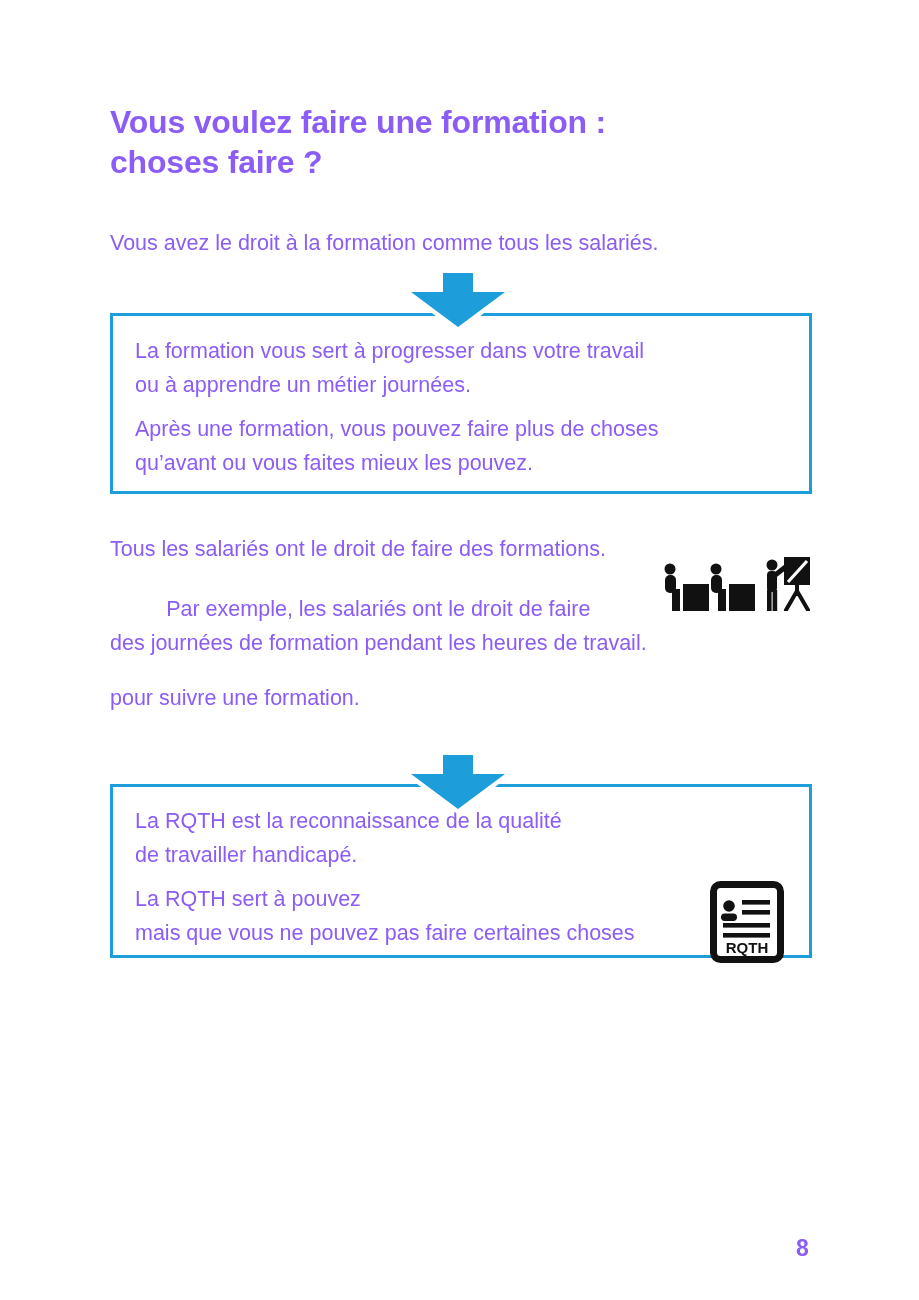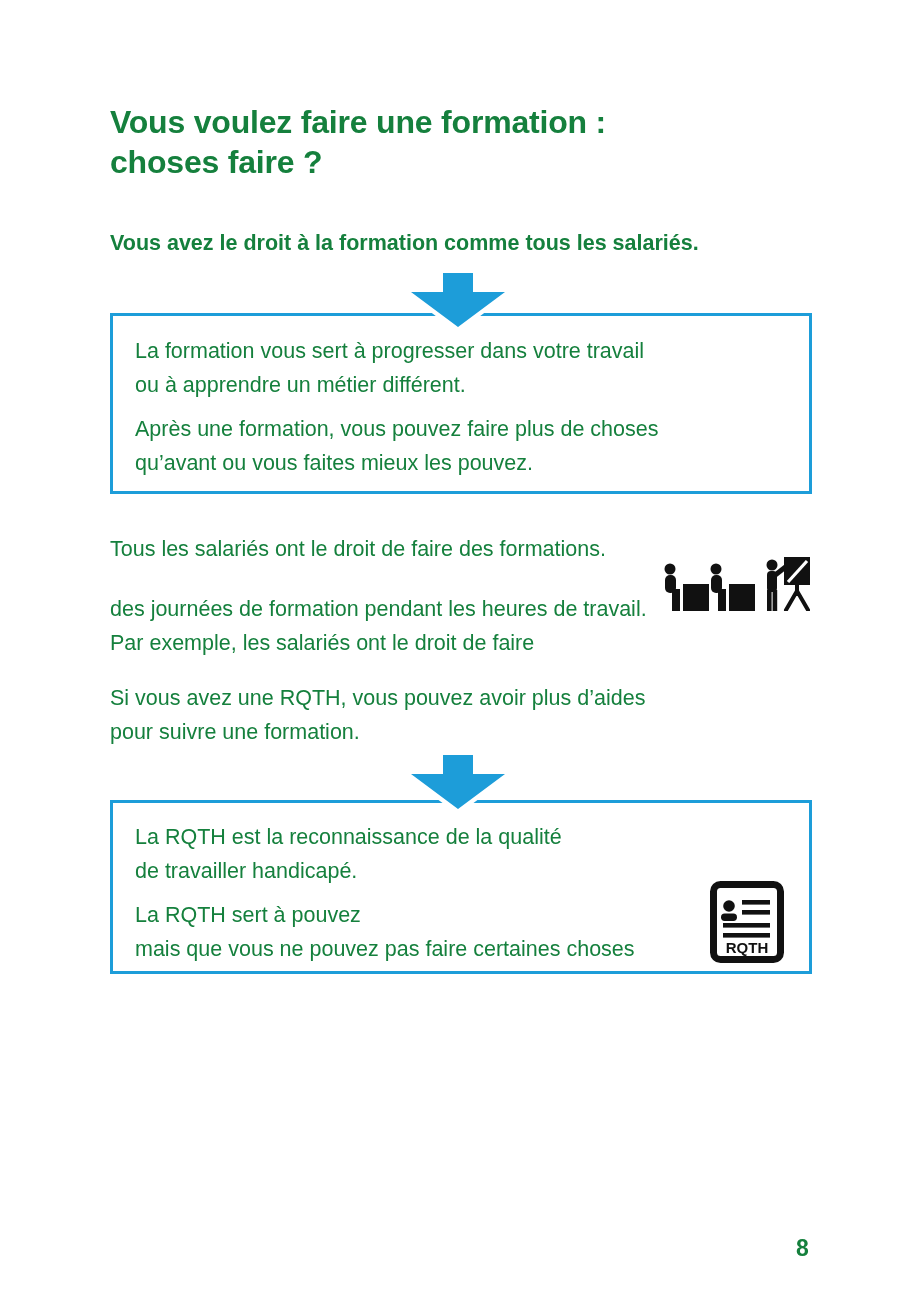--- a/index.html
+++ b/index.html
@@ -2,60 +2,61 @@
 <html lang="fr"><head>
 <meta charset="utf-8">
 <style>
   html, body { margin: 0; padding: 0; background: #ffffff; }
   .page {
     position: relative;
     width: 919px;
     height: 1300px;
     background: #ffffff;
     font-family: "Liberation Sans", sans-serif;
-    color: #15803d;
+    color: #8b5cf6;
     overflow: hidden;
   }
   .abs { position: absolute; }
 
   .title {
     left: 110px; top: 102px;
     font-size: 32px; line-height: 40px;
     font-weight: bold; letter-spacing: -0.2px;
     margin: 0;
   }
   .title .line { display: block; }
 
   .intro {
     left: 110px; top: 226px;
     font-size: 21.5px; line-height: 34px;
-    font-weight: bold;
+    font-weight: normal;
   }
 
   .body-par {
     left: 110px;
     font-size: 21.5px; line-height: 34px;
     font-weight: normal;
+    text-align: center;
   }
   .body-par .line { display: block; }
 
   .callout {
     left: 110px;
     width: 652px;
     border: 3px solid #1D9DD9;
     background: #ffffff;
     z-index: 1;
     font-size: 21.5px; line-height: 34px;
   }
   .callout .line { display: block; }
   .callout p { margin: 0; }
   .callout p + p { margin-top: 10px; }
 
   #callout-formation { top: 313px; padding: 18px 22px 11px 22px; }
-  #callout-rqth      { top: 800px; padding: 17px 22px 5px 22px; }
+  #callout-rqth      { top: 784px; padding: 17px 22px 5px 22px; }
 
   .arrow { left: 403px; z-index: 2; }
   #arrow-1 { top: 265px; }
   #arrow-2 { top: 747px; }
 
   #classroom-icon { left: 662px; top: 557px; }
   #rqth-card-icon { left: 710px; top: 881px; z-index: 2; }
 
   .page-number {
     left: 796px; top: 1231px;
@@ -76,21 +77,21 @@
   <div class="abs intro">Vous avez le droit à la formation comme tous les salariés.</div>
 
   <svg id="arrow-1" class="abs arrow" width="110" height="70" viewBox="0 0 110 70" aria-hidden="true">
     <polygon points="40,8 70,8 70,27 102,27 55,62 8,27 40,27" fill="#ffffff" stroke="#ffffff" stroke-width="9" stroke-linejoin="round"></polygon>
     <polygon points="40,8 70,8 70,27 102,27 55,62 8,27 40,27" fill="#1D9DD9"></polygon>
   </svg>
 
   <div id="callout-formation" class="abs callout">
     <p>
       <span class="line">La formation vous sert à progresser dans votre travail</span>
-      <span class="line">ou à apprendre un métier différent.</span>
+      <span class="line">ou à apprendre un métier journées.</span>
     </p>
     <p>
       <span class="line">Après une formation, vous pouvez faire plus de choses</span>
       <span class="line">qu’avant ou vous faites mieux les pouvez.</span>
     </p>
   </div>
 
   <div class="abs body-par" style="top:532px">
     <span class="line">Tous les salariés ont le droit de faire des formations.</span>
   </div>
@@ -118,26 +119,25 @@
     <g>
       <rect x="122" y="0" width="26" height="28" fill="#111111"></rect>
       <line x1="126" y1="25" x2="145" y2="4" stroke="#ffffff" stroke-width="3.2"></line>
       <line x1="135" y1="28" x2="135" y2="39" stroke="#111111" stroke-width="4"></line>
       <line x1="135" y1="34" x2="124" y2="53" stroke="#111111" stroke-width="4" stroke-linecap="round"></line>
       <line x1="135" y1="34" x2="146" y2="53" stroke="#111111" stroke-width="4" stroke-linecap="round"></line>
     </g>
   </svg>
 
   <div class="abs body-par" style="top:592px">
+    <span class="line">Par exemple, les salariés ont le droit de faire</span>
     <span class="line">des journées de formation pendant les heures de travail.</span>
-    <span class="line">Par exemple, les salariés ont le droit de faire</span>
   </div>
 
   <div class="abs body-par" style="top:681px">
-    <span class="line">Si vous avez une RQTH, vous pouvez avoir plus d’aides</span>
     <span class="line">pour suivre une formation.</span>
   </div>
 
   <svg id="arrow-2" class="abs arrow" width="110" height="70" viewBox="0 0 110 70" aria-hidden="true">
     <polygon points="40,8 70,8 70,27 102,27 55,62 8,27 40,27" fill="#ffffff" stroke="#ffffff" stroke-width="9" stroke-linejoin="round"></polygon>
     <polygon points="40,8 70,8 70,27 102,27 55,62 8,27 40,27" fill="#1D9DD9"></polygon>
   </svg>
 
   <div id="callout-rqth" class="abs callout">
     <p>

